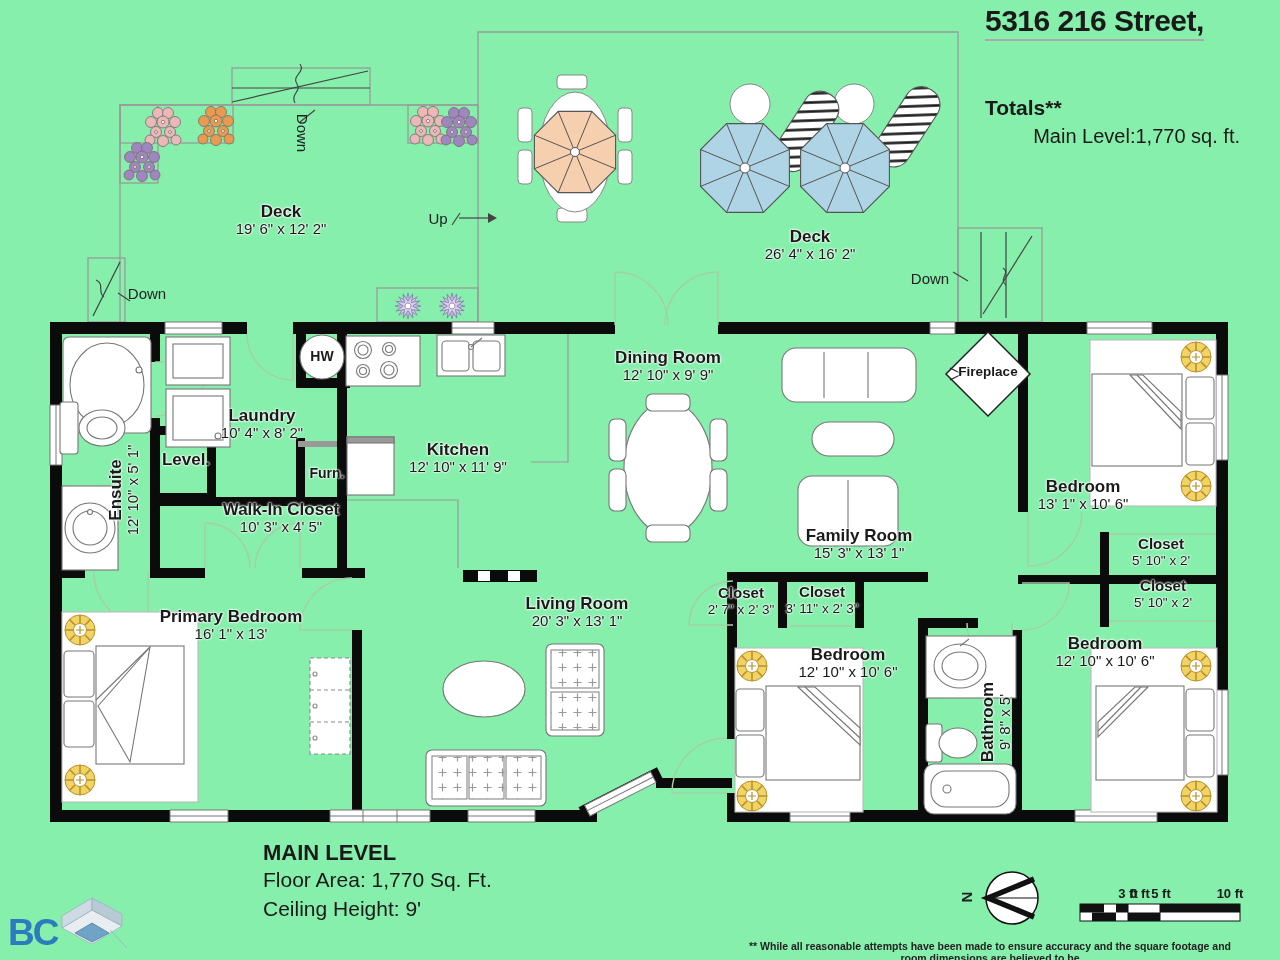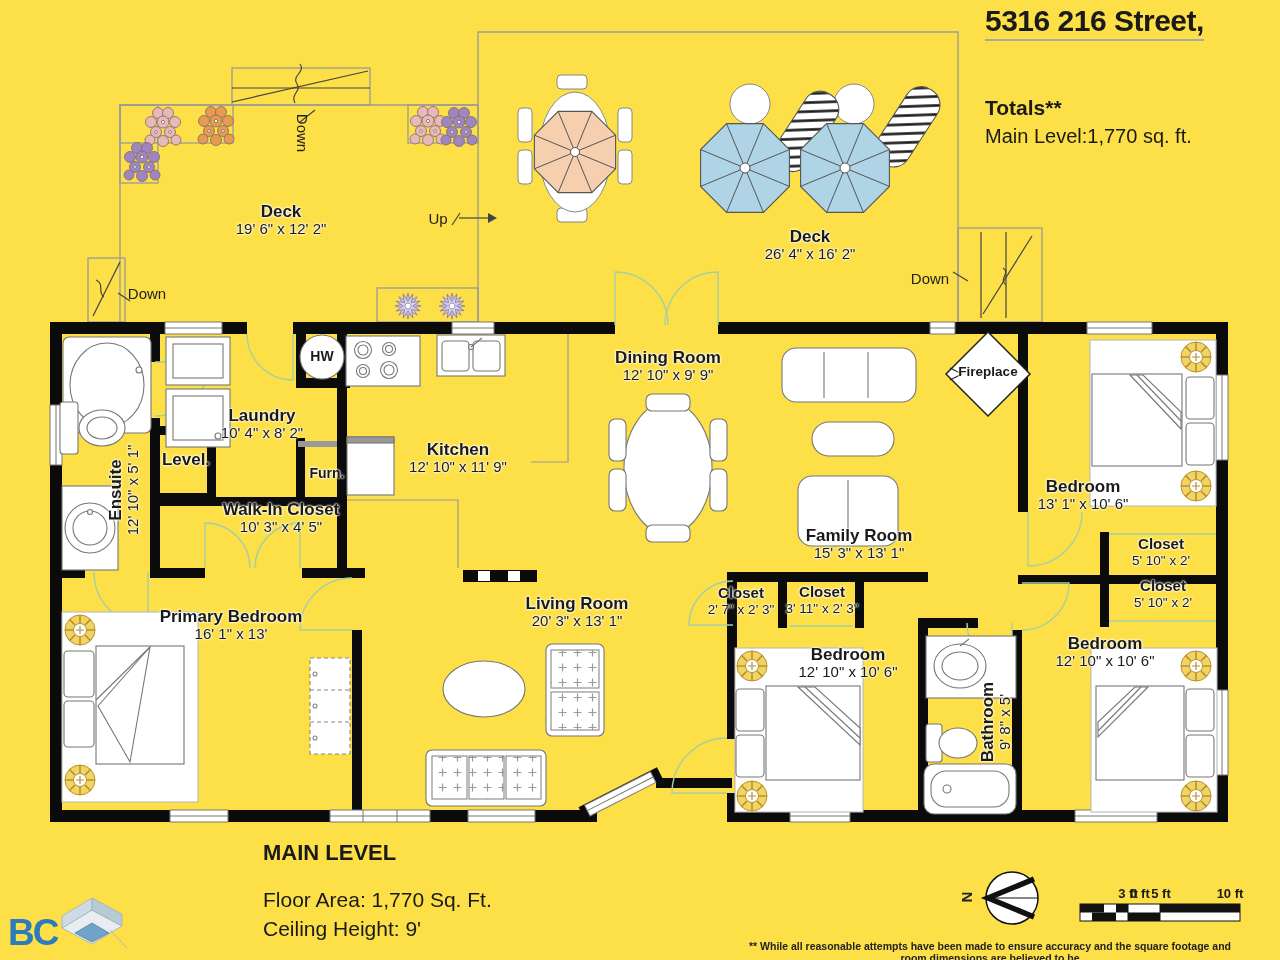--- a/index.html
+++ b/index.html
@@ -1,39 +1,39 @@
 <!DOCTYPE html>
 <html><head>
 <meta charset="utf-8">
 <style>
   html,body{margin:0;padding:0;background:#e9e9e9;}
-  #stage{position:relative;width:1280px;height:960px;background:#fde047;overflow:hidden;
+  #stage{position:relative;width:1280px;height:960px;background:#86efac;overflow:hidden;
          font-family:"Liberation Sans","DejaVu Sans",sans-serif;color:#1a1a1a;}
   #plan-svg{position:absolute;left:0;top:0;}
   .lbl{position:absolute;transform:translateX(-50%);text-align:center;line-height:1.12;
        white-space:nowrap;color:#1a1a1a;
        text-shadow:0 0 2px #fff,0 0 2px #fff,0 0 3px #fff;}
   .lbl .rn{display:block;font-weight:bold;font-size:17px;}
   .lbl .rd{display:block;font-size:15px;}
   .lbl.small .rn{font-size:15px;}
   .lbl.small .rd{font-size:13.5px;}
   .lbl.tiny{font-size:14px;font-weight:bold;}
   .lbl.rot{transform:translate(-50%,-50%) rotate(-90deg);}
   .nav-lbl{position:absolute;transform:translateX(-50%);font-size:15px;color:#222;white-space:nowrap;}
   .nav-lbl.rot90{transform:translate(-50%,-50%) rotate(90deg);}
   .nav-lbl.rot{transform:translate(-50%,-50%) rotate(-90deg);font-weight:bold;}
   
   .addr{position:absolute;left:985px;font-weight:bold;font-size:30px;letter-spacing:-0.5px;
         border-bottom:2px solid #a9a9a9;padding-bottom:1px;}
   #addr1{top:4px;} #addr2{top:48px;}
   #totals-title{position:absolute;left:985px;top:96px;font-weight:bold;font-size:21px;}
-  .tot-row{position:absolute;left:985px;width:255px;display:flex;justify-content:flex-start;font-size:20px;}
+  .tot-row{position:absolute;left:985px;width:255px;display:flex;justify-content:flex-end;font-size:20px;}
   
   #level-block{position:absolute;left:263px;top:840px;}
-  #level-title{font-weight:bold;font-size:22px;margin-bottom:20px;}
+  #level-title{font-weight:bold;font-size:22px;margin-bottom:0;}
   .level-line{font-size:21px;line-height:1.38;}
   #logo-text{position:absolute;left:8px;top:912px;font-size:37px;font-weight:bold;letter-spacing:-2px;}
   .scale-tick{position:absolute;transform:translateX(-50%);font-size:13px;font-weight:bold;}
   #disclaimer{position:absolute;left:742px;top:940px;width:496px;text-align:center;
               font-size:10.5px;font-weight:bold;color:#222;}
 </style>
 </head>
 <body>
 
 <div id="stage">

